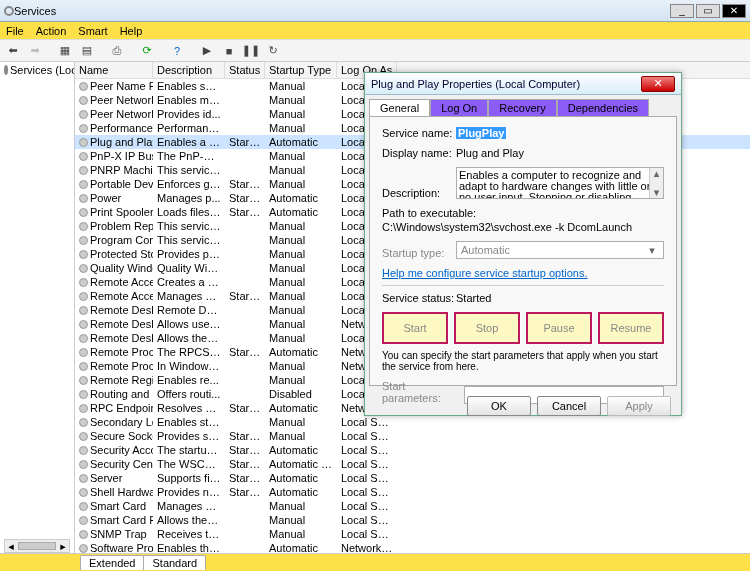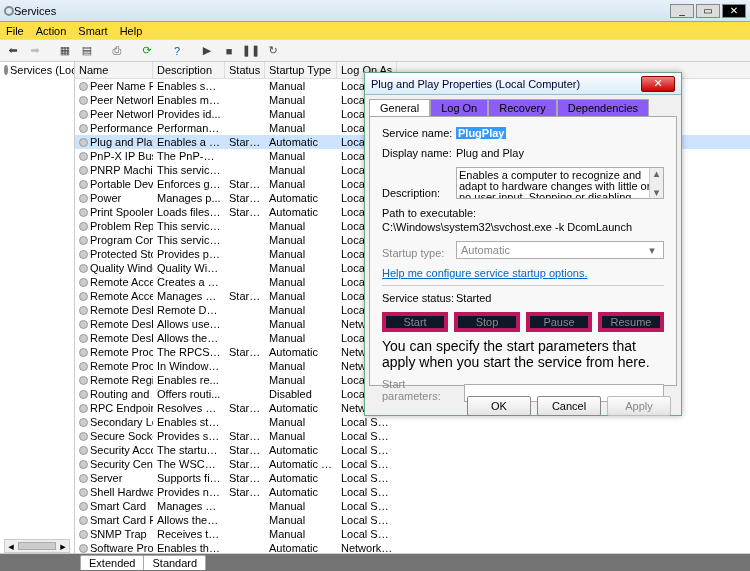--- a/index.html
+++ b/index.html
@@ -25,21 +25,21 @@
 .right-pane { flex:1; display:flex; flex-direction:column; }
 .list-header { display:flex; background:#f4f4f4; border-bottom:1px solid #ddd; }
 .list-header .col { padding:2px 4px; border-right:1px solid #ddd; overflow:hidden; white-space:nowrap; }
 .list-body { flex:1; overflow:hidden; }
 .row { display:flex; height:14px; align-items:center; }
 .row.selected { background:#cce4ff; }
 .row .cell { padding:0 4px; overflow:hidden; white-space:nowrap; text-overflow:ellipsis; }
 .c-n { width:78px; display:flex; align-items:center; gap:2px; } .c-d { width:72px;} .c-s{width:40px;} .c-t{width:72px;} .c-l{width:60px;}
 .svc-ico { width:9px; height:9px; border-radius:50%; background:#ccc; border:1px solid #999; flex-shrink:0; }
 
-.bottom-tabs { height:18px; display:flex; align-items:center; border-top:1px solid #ccc; padding-left:80px; background:#737373;}
+.bottom-tabs { height:18px; display:flex; align-items:center; border-top:1px solid #ccc; padding-left:80px; background:#fde047;}
 .bottom-tabs .tab { padding:1px 8px; border:1px solid #aaa; border-bottom:none; border-radius:2px 2px 0 0; background:#fff; margin-right:-1px;}
 .hscroll { position:absolute; bottom:18px; left:4px; width:66px; height:14px; background:#eee; border:1px solid #ccc; display:flex; align-items:center;}
 .hscroll .ar{width:12px;text-align:center;} .hscroll .thumb{flex:1;height:8px;background:#ccc;margin:0 1px;border:1px solid #aaa;}
 
 
 .dlg { position:absolute; left:364px; top:72px; width:318px; height:344px; background:#f0f0f0; border:1px solid #6a8; box-shadow:0 0 6px rgba(0,0,0,.3);}
 .dlg-title { height:22px; background:linear-gradient(#fdfeff,#d9edf7); display:flex; align-items:center; padding:0 6px; border-bottom:1px solid #9bc;}
 .dlg-title .t{flex:1; color:#003;}
 .dlg-title .close{width:34px;height:16px;background:linear-gradient(#f08080,#c00);border:1px solid #800;border-radius:2px;display:flex;align-items:center;justify-content:center;color:#fff;}
 .dlg-tabs { display:flex; background:#f0f0f0; padding:4px 4px 0 4px; }
@@ -49,21 +49,21 @@
 .fld{display:flex;margin-bottom:8px;align-items:flex-end;}
 .fld .lab{width:74px;color:#000;}
 .fld .val{flex:1;}
 .sel{background:#3399ff;color:#fff;padding:0 2px;font-weight:bold;}
 .desc-box{flex:1;height:32px;border:1px solid #abadb3;background:#fff;padding:2px;font-size:10px;line-height:11px;overflow:hidden;position:relative;}
 .desc-box .sb{position:absolute;right:0;top:0;bottom:0;width:14px;background:#eee;border-left:1px solid #ccc;display:flex;flex-direction:column;justify-content:space-between;align-items:center;font-size:8px;color:#666;}
 .combo{flex:1;height:18px;border:1px solid #abadb3;background:#fff;display:flex;align-items:center;padding:0 4px;justify-content:space-between;color:#888;}
 .combo .arrow{width:14px;text-align:center;color:#666;}
 .link{color:#0066cc;text-decoration:underline;}
 .btnrow{display:flex;gap:6px;margin:6px 0;}
-.btnrow .b{flex:1;height:20px;border:4px solid #be185d;background:#0f172a;display:flex;align-items:center;justify-content:center;color:#888;}
+.btnrow .b{flex:1;height:32px;border:2px solid #be185d;background:#fef9c3;display:flex;align-items:center;justify-content:center;color:#888;}
 .txtin{flex:1;height:18px;border:1px solid #abadb3;background:#fff;}
 .dlg-buttons{display:flex;justify-content:flex-end;gap:6px;padding:6px 10px;}
 .dlg-buttons .b{width:64px;height:20px;border:1px solid #888;background:linear-gradient(#fefefe,#e4e4e4);display:flex;align-items:center;justify-content:center;border-radius:2px;}
 .dlg-buttons .b.dis{color:#888;border-color:#bbb;}
 hr.sep{border:none;border-top:1px solid #ccc;margin:6px 0;}
 </style>
 </head>
 <body>
 
 <div class="win-titlebar">
@@ -517,21 +517,21 @@
     <div class="fld">
       <span class="lab">Service status:</span>
       <span class="val">Started</span>
     </div>
     <div class="btnrow">
       <div class="b">Start</div>
       <div class="b">Stop</div>
       <div class="b">Pause</div>
       <div class="b">Resume</div>
     </div>
-    <div style="font-size:14px;margin-bottom:8px;">You can specify the start parameters that apply when you start the service from here.</div>
+    <div style="font-size:10px;margin-bottom:8px;">You can specify the start parameters that apply when you start the service from here.</div>
     <div class="fld">
       <span class="lab" style="color:#888;width:82px;">Start parameters:</span>
       <div class="txtin"></div>
     </div>
   </div>
   <div class="dlg-buttons">
     <div class="b">OK</div>
     <div class="b">Cancel</div>
     <div class="b dis">Apply</div>
   </div>

